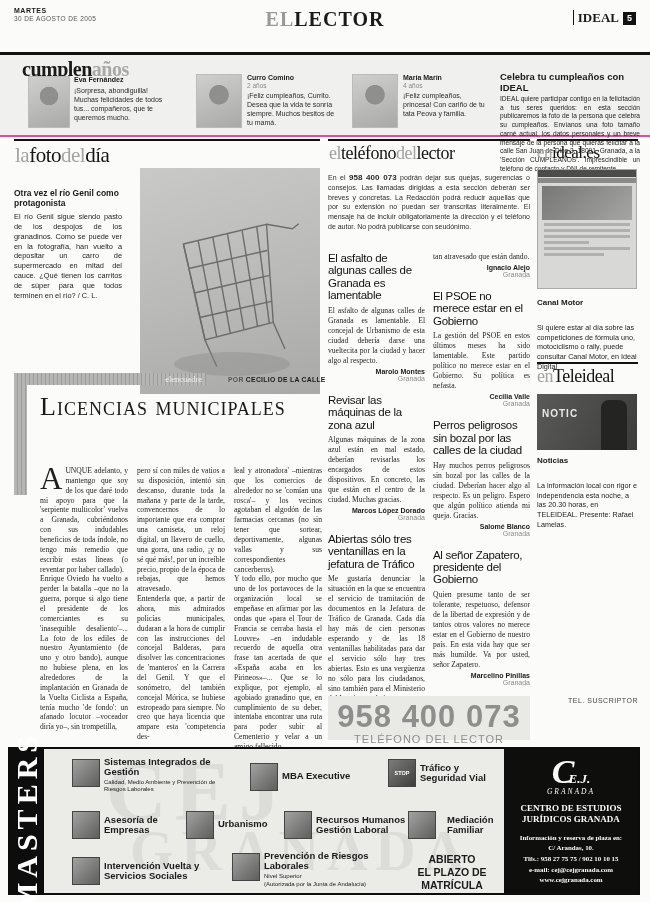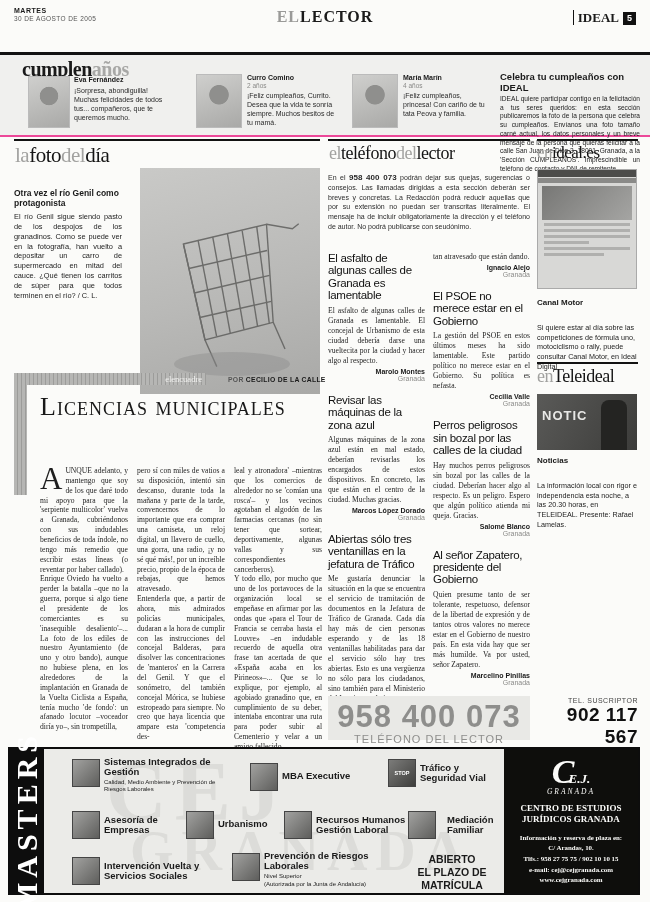--- a/index.html
+++ b/index.html
@@ -5,21 +5,21 @@
   html,body{margin:0;padding:0;background:#e9e9e7;}
   .page{position:relative;width:650px;height:902px;background:#fbfbf9;overflow:hidden;
         font-family:"Liberation Sans",sans-serif;color:#1a1a1a;}
   .abs{position:absolute;}
   .just{text-align:justify;}
   .pre{white-space:pre-line;}
 
   
   .hdr-day{font-size:7px;font-weight:bold;letter-spacing:.5px;}
   .hdr-date{font-size:6.5px;color:#555;letter-spacing:.4px;margin-top:1px;}
-  .masthead{font-family:"Liberation Serif",serif;font-weight:bold;font-size:16px;letter-spacing:1px;}
+  .masthead{font-family:"Liberation Serif",serif;font-weight:bold;font-size:20px;letter-spacing:1px;}
   .masthead .lt{color:#9a9a98;}
   .brand{font-family:"Liberation Serif",serif;font-weight:bold;font-size:13px;border-left:1px solid #111;padding-left:4px;}
   .pagebox{display:inline-block;width:13px;height:13px;background:#111;color:#fff;font-size:9px;font-weight:bold;
            text-align:center;line-height:13px;margin-left:4px;vertical-align:1px;}
 
   .rule{background:#121212;}
 
   
   .bstrip{background:#f0f0ee;border-bottom:2px solid #ec4899;}
   .btitle{font-family:"Liberation Serif",serif;font-weight:bold;font-size:20px;letter-spacing:-.5px;}
@@ -66,21 +66,21 @@
 
   
   .sb-item-t{font-size:8px;font-weight:bold;}
   .sb-item-b{font-size:7.2px;line-height:1.35;color:#222;margin-top:16px;}
   .webthumb{background:#d8d8d6;border:1px solid #aaa;}
   .wt-bar1{background:#4c4c4a;height:7px;}
   .wt-bar2{background:#8a8a88;height:5px;margin-top:1px;}
   .wt-hero{background:linear-gradient(135deg,#777775,#a5a5a3);height:34px;margin:3px 4px 0 4px;}
   .wt-line{background:#b0b0ae;height:3px;margin:3px 6px 0 6px;}
   .tvthumb{background:linear-gradient(120deg,#5a5a58,#3c3c3a);position:relative;overflow:hidden;}
-  .tv-label{position:absolute;left:5px;top:14px;color:#e8e8e6;font-weight:bold;font-size:13px;letter-spacing:1px;}
+  .tv-label{position:absolute;left:5px;top:14px;color:#e8e8e6;font-weight:bold;font-size:10px;letter-spacing:1px;}
   .tv-anchor{position:absolute;right:10px;top:6px;width:26px;height:50px;background:#242422;border-radius:8px 8px 0 0;}
   .sus-lbl{font-size:7px;color:#444;letter-spacing:.5px;text-align:right;}
   .sus-num{font-size:19px;font-weight:bold;color:#111;text-align:right;letter-spacing:.5px;}
 
   
   .adbox{background:#ebebe8;border:2px solid #0d0d0d;}
   .adbar{background:#0d0d0d;display:flex;align-items:center;justify-content:center;}
   .adbar .vtxt{writing-mode:vertical-rl;transform:rotate(180deg);color:#fff;
                font-family:"Liberation Serif",serif;font-weight:bold;font-size:30px;letter-spacing:5px;}
   .wm{font-family:"Liberation Serif",serif;font-weight:bold;color:rgba(120,120,118,.13);letter-spacing:8px;}
@@ -279,21 +279,20 @@
     <div class="tv-label">NOTIC</div>
     <div class="tv-anchor"></div>
   </div>
   <div class="abs" style="left:537px;top:456px;width:100px;">
     <div class="sb-item-t">Noticias</div>
     <div class="sb-item-b">La información local con rigor e independencia esta noche, a las 20.30 horas, en TELEIDEAL. Presente: Rafael Lamelas.</div>
   </div>
 
   <div class="abs" style="left:537px;top:697px;width:101px;">
     <div class="sus-lbl">TEL. SUSCRIPTOR</div>
-    <div class="sus-num">902 117 567</div>
   </div>
 
   <div class="abs adbox" style="left:8px;top:747px;width:632px;height:148px;box-sizing:border-box;">
     <div class="adbar abs" style="left:0;top:0;width:34px;height:144px;">
       <span class="vtxt">MASTERS</span>
     </div>
     <div class="abs wm" style="left:96px;top:-6px;font-size:84px;">CEJ</div>
     <div class="abs wm" style="left:120px;top:70px;font-size:56px;">GRANADA</div>
 
     <div class="abs ad-ic" style="left:62px;top:10px;"></div>

